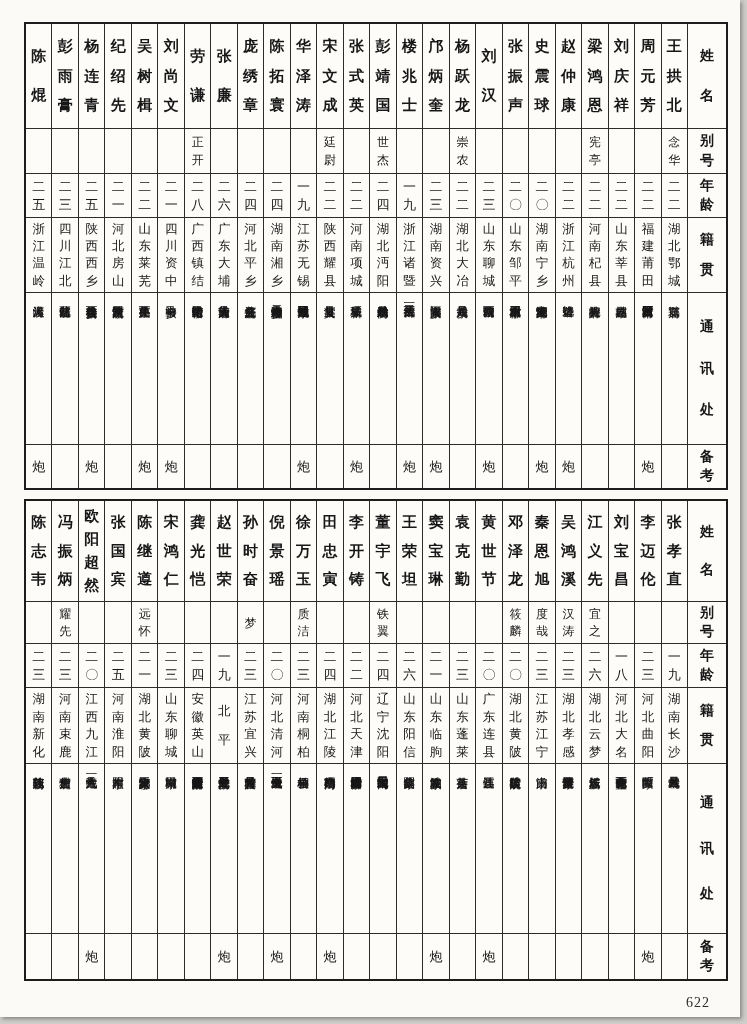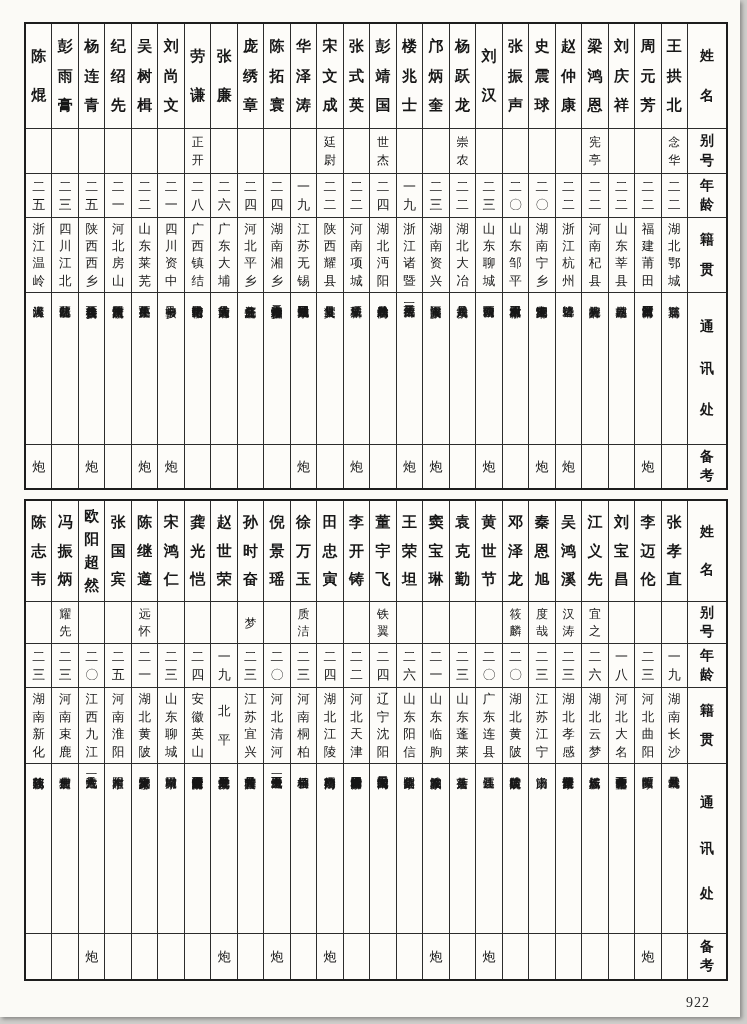--- a/index.html
+++ b/index.html
@@ -1193,14 +1193,14 @@
           <span class="ch">通</span>
           <span class="ch">讯</span>
           <span class="ch">处</span>
         </div>
         <div class="cell c-remark hdr">
           <span class="ch">备</span>
           <span class="ch">考</span>
         </div>
       </div>
     </div>
-  <div class="page-number">922</div>
+  <div class="page-number">622</div>
 </div>
 
 </body></html>

